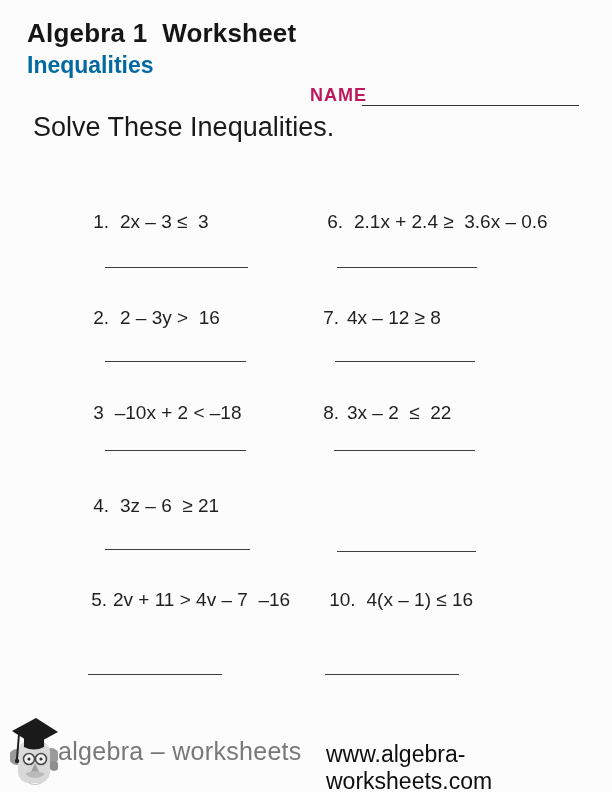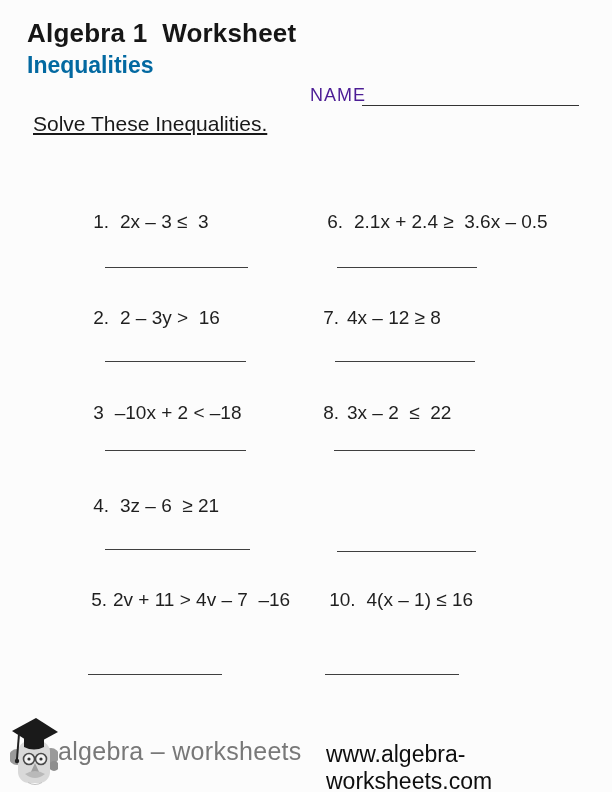--- a/index.html
+++ b/index.html
@@ -28,32 +28,32 @@
   .subtitle {
     left: 27px; top: 52px;
     font-size: 23px;
     font-weight: 600;
     color: #0369a1;
   }
   .name-label {
     left: 310px; top: 85px;
     font-size: 18px;
     letter-spacing: 1px;
-    color: #4c1d95;
+    color: #be185d;
+    font-weight: bold;
   }
   .name-line {
     left: 362px; top: 105px;
     width: 217px; height: 0;
     border-bottom: 1.6px solid #333333;
   }
   .instructions {
     left: 33px; top: 112px;
-    font-size: 21px;
+    font-size: 27px;
     color: #191919;
-    text-decoration: underline;
   }
   .problem {
     font-size: 19px;
     color: #1f1f1f;
     white-space: pre;
   }
   .problem .num {
     display: inline-block;
     margin-right: 11px;
   }
@@ -99,21 +99,21 @@
     <span class="num">3</span><span>–10x + 2 &lt; –18</span>
   </div>
   <div class="abs problem" style="left:72px; top:473px">
     <span class="num">4.</span><span>3z – 6  ≥ 21</span>
   </div>
   <div class="abs problem" style="left:70px; top:567px">
     <span class="num" style="margin-right:6px">5.</span><span>2v + 11 &gt; 4v – 7  –16</span>
   </div>
 
   <div class="abs problem" style="left:306px; top:189px">
-    <span class="num">6.</span><span>2.1x + 2.4 ≥  3.6x – 0.5</span>
+    <span class="num">6.</span><span>2.1x + 2.4 ≥  3.6x – 0.6</span>
   </div>
   <div class="abs problem" style="left:302px; top:285px">
     <span class="num" style="margin-right:8px">7.</span><span>4x – 12 ≥ 8</span>
   </div>
   <div class="abs problem" style="left:302px; top:380px">
     <span class="num" style="margin-right:8px">8.</span><span>3x – 2  ≤  22</span>
   </div>
   <div class="abs problem" style="left:308px; top:567px">
     <span class="num">10.</span><span>4(x – 1) ≤ 16</span>
   </div>

